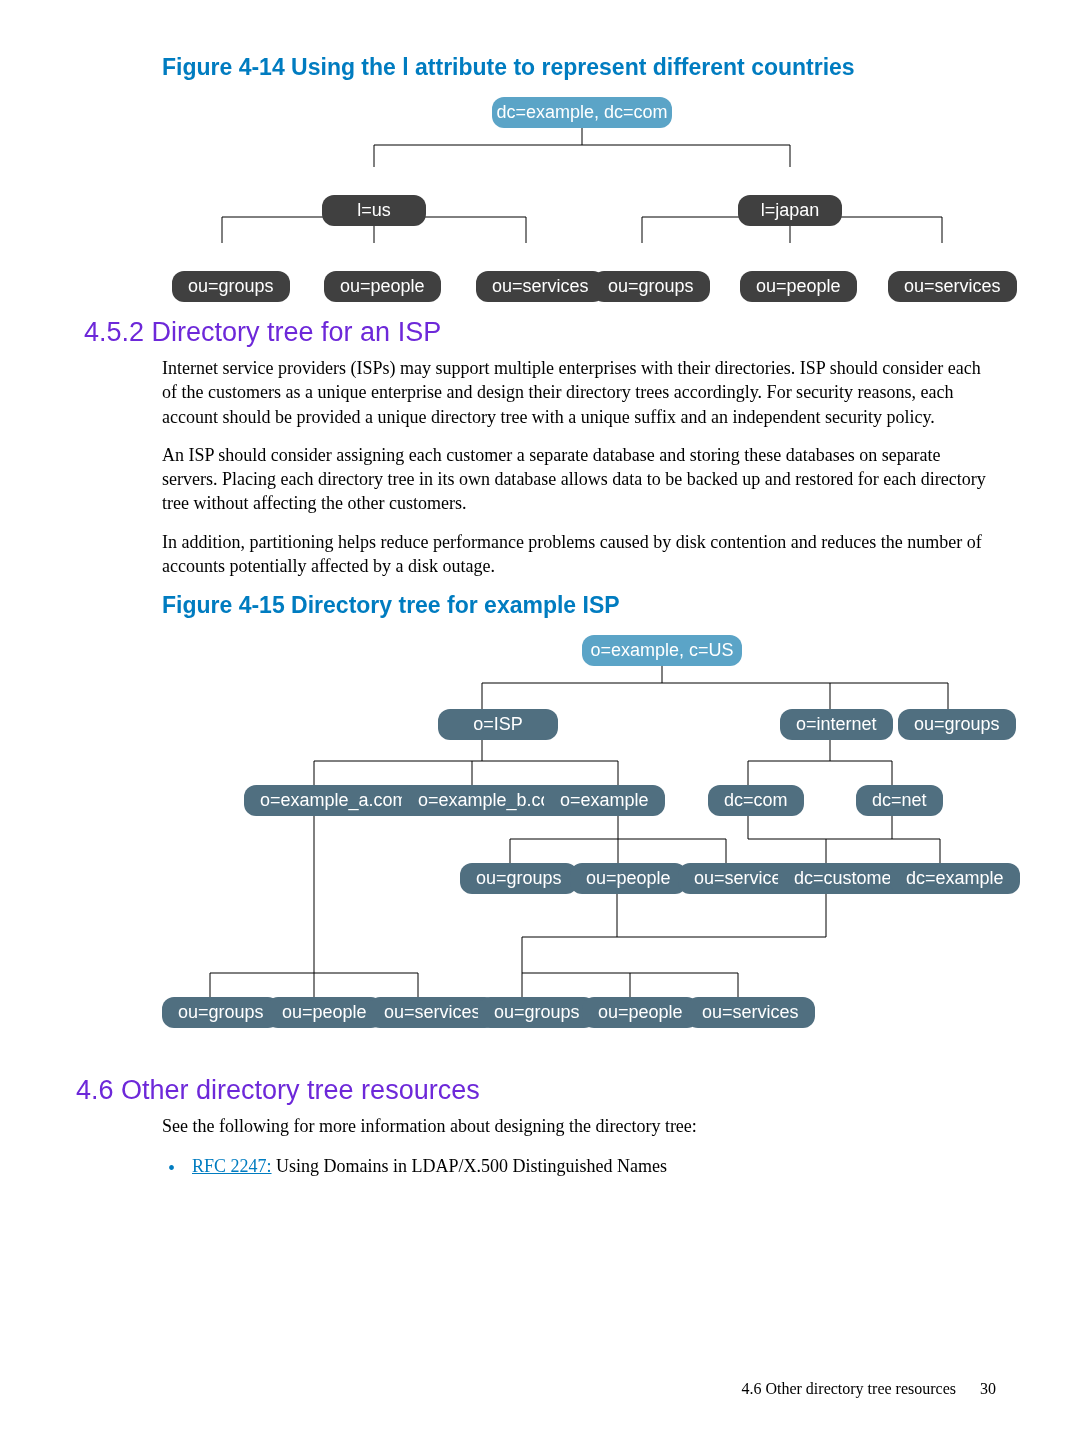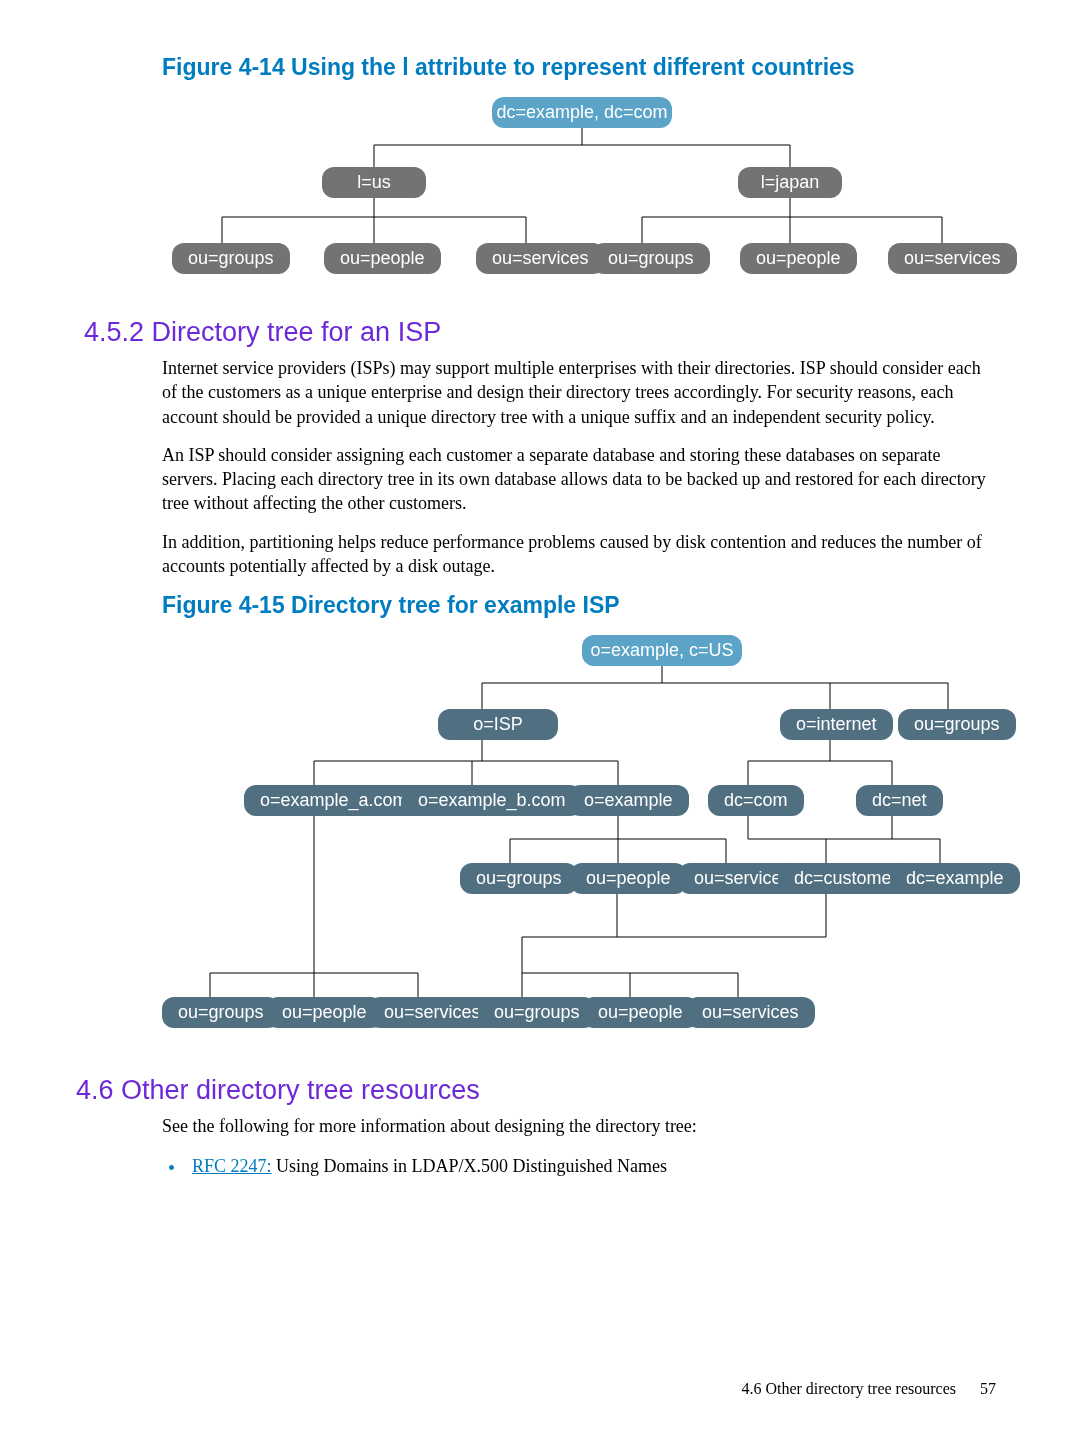--- a/index.html
+++ b/index.html
@@ -40,21 +40,21 @@
     justify-content: center;
     color: #fff;
     font-family: Arial, Helvetica, sans-serif;
     font-size: 18px;
     border-radius: 12px;
     padding: 5px 16px;
     white-space: nowrap;
     box-sizing: border-box;
   }
   .n-light { background: #5ba4c7; }
-  .n-dark  { background: #737373; }
+  .n-dark  { background: #404040; margin-top: 28px; }
   .n-darker{ background: #506f80; }
   svg.tree-lines line {
     stroke: #000; stroke-width: 1;
   }
   .bullets {
     margin: 0 0 0 78px;
     padding: 0 0 0 30px;
   }
   .bullets li {
     list-style: none;
@@ -186,21 +186,21 @@
   </svg>
 
   <div class="abs-node node n-light" style="left:420px;top:2px;width:160px;">o=example, c=US</div>
 
   <div class="abs-node node n-darker" style="left:276px;top:76px;width:120px;">o=ISP</div>
   <div class="abs-node node n-darker" style="left:618px;top:76px;">o=internet</div>
   <div class="abs-node node n-darker" style="left:736px;top:76px;">ou=groups</div>
 
   <div class="abs-node node n-darker" style="left:82px;top:152px;">o=example_a.com</div>
   <div class="abs-node node n-darker" style="left:240px;top:152px;">o=example_b.com</div>
-  <div class="abs-node node n-darker" style="left:406px;top:152px;">o=example</div>
+  <div class="abs-node node n-darker" style="left:382px;top:152px;">o=example</div>
   <div class="abs-node node n-darker" style="left:546px;top:152px;">dc=com</div>
   <div class="abs-node node n-darker" style="left:694px;top:152px;">dc=net</div>
 
   <div class="abs-node node n-darker" style="left:298px;top:230px;">ou=groups</div>
   <div class="abs-node node n-darker" style="left:408px;top:230px;">ou=people</div>
   <div class="abs-node node n-darker" style="left:516px;top:230px;">ou=services</div>
   <div class="abs-node node n-darker" style="left:616px;top:230px;">dc=customer</div>
   <div class="abs-node node n-darker" style="left:728px;top:230px;">dc=example</div>
 
   <div class="abs-node node n-darker" style="left:0px;top:364px;">ou=groups</div>
@@ -214,14 +214,14 @@
 <div class="h2 indent-none">4.6 Other directory tree resources</div>
 <p class="body">See the following for more information about designing the directory tree:</p>
 <ul class="bullets">
   <li>
     <span class="link">RFC 2247:</span><span> Using Domains in LDAP/X.500 Distinguished Names</span>
   </li>
 </ul>
 
 <div class="footer">
   <span>4.6 Other directory tree resources</span>
-  <span class="pn">57</span>
+  <span class="pn">30</span>
 </div>
 
 </body></html>

